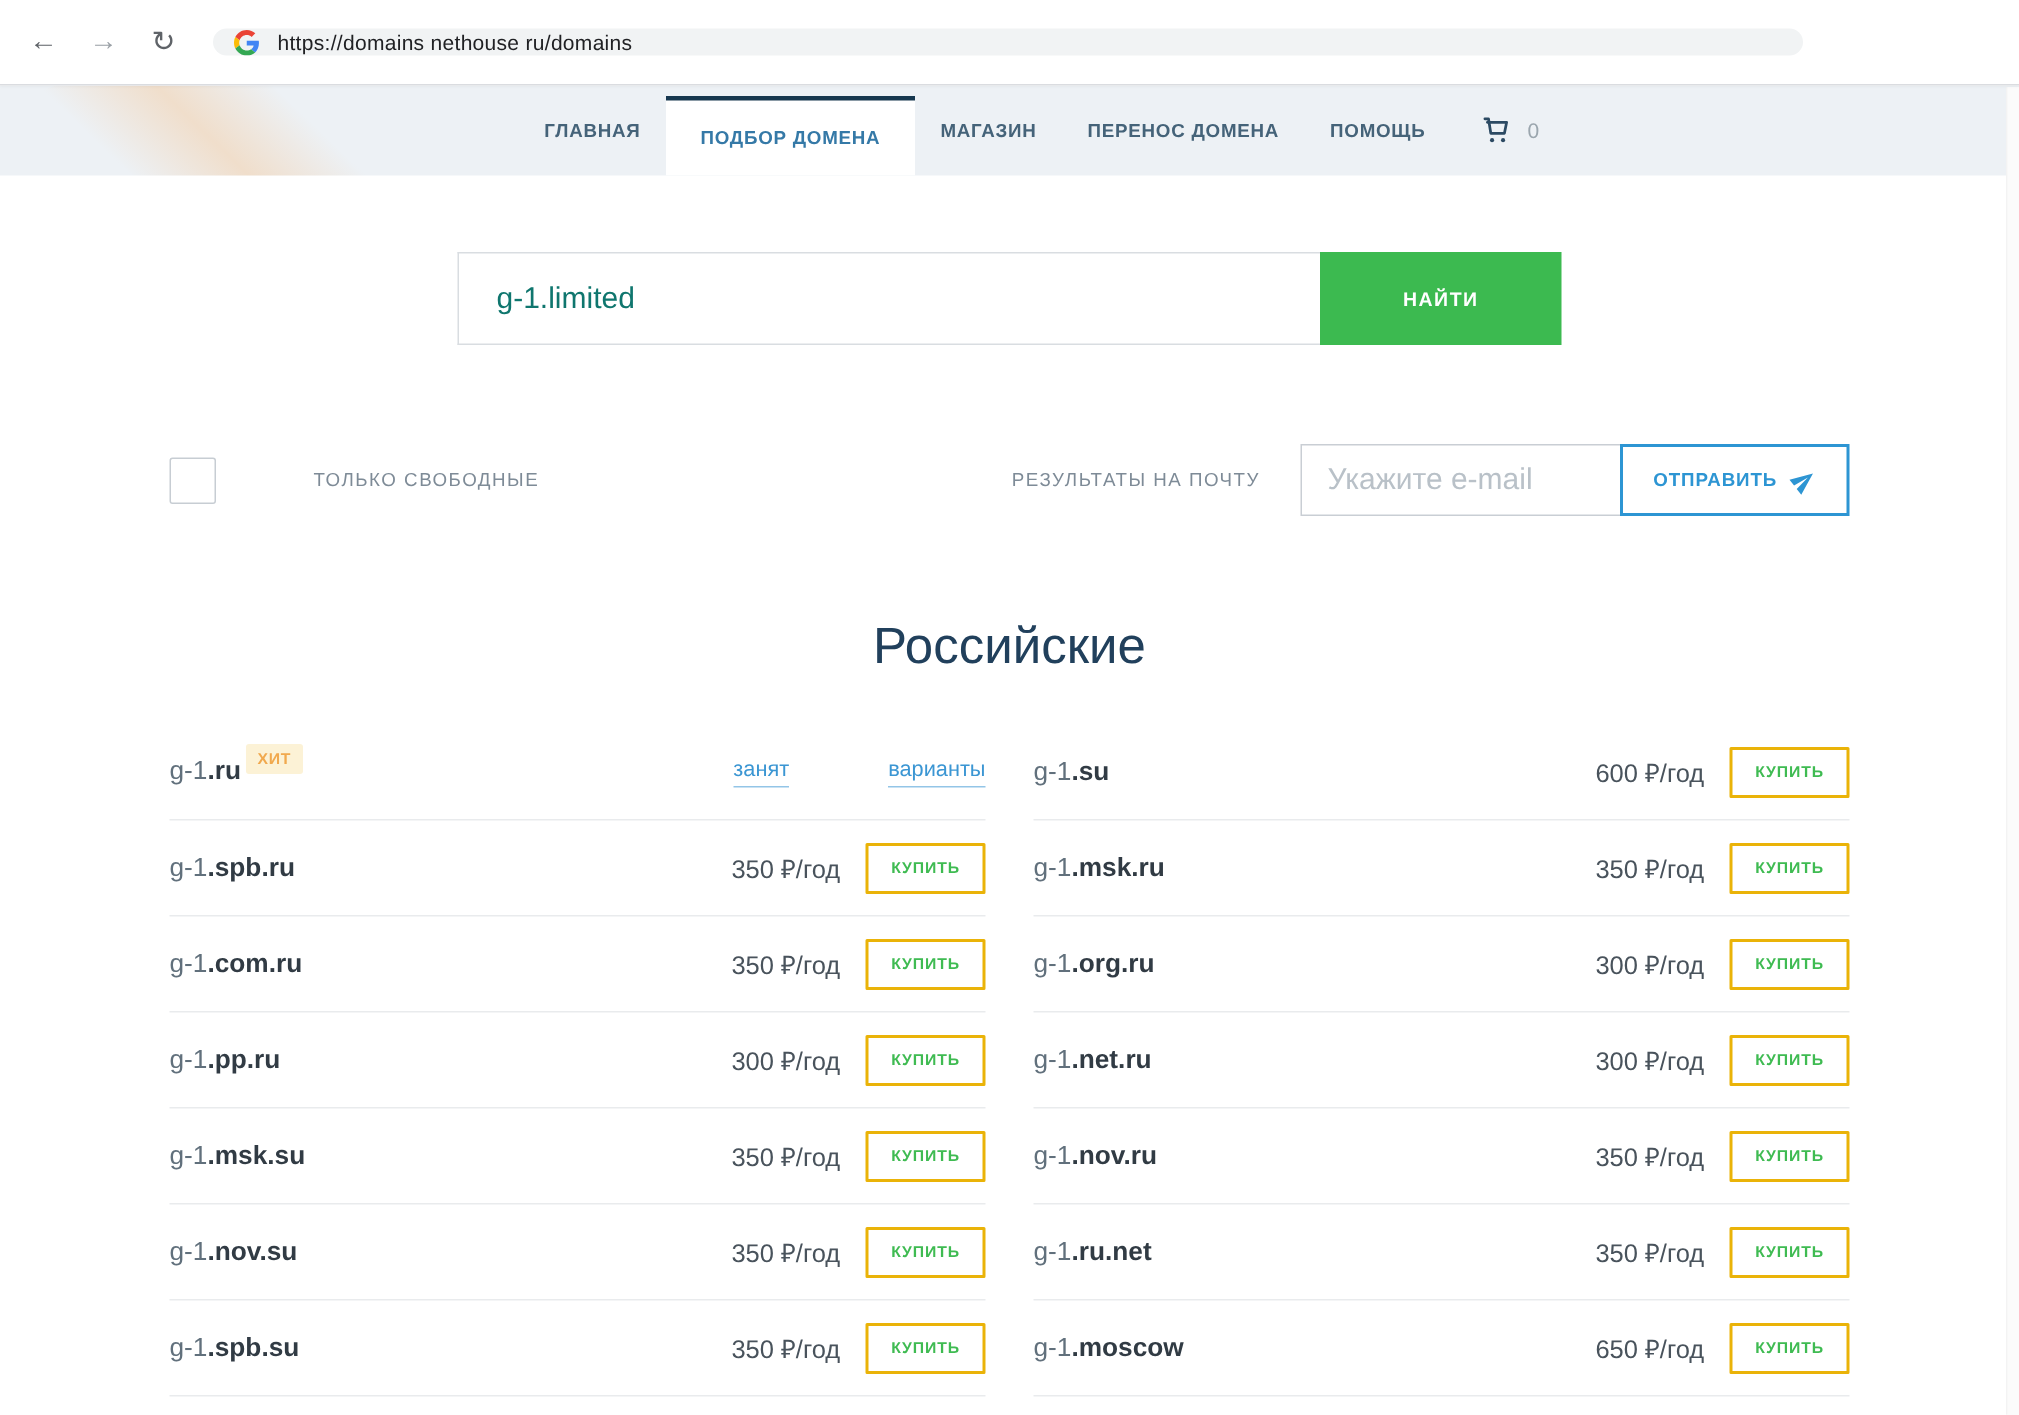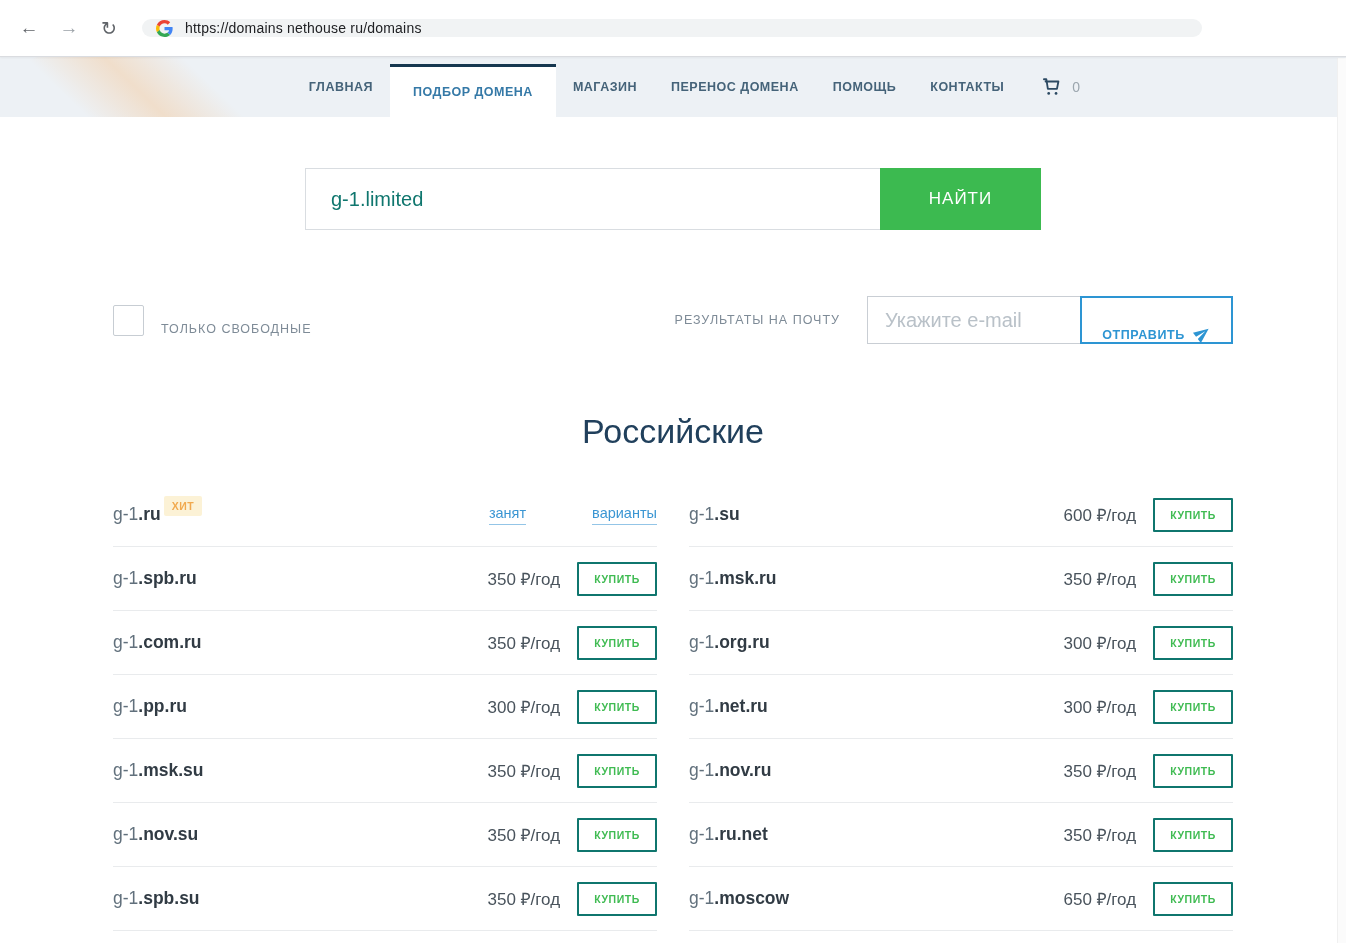--- a/index.html
+++ b/index.html
@@ -33,51 +33,51 @@
   .cart .count { font-size:14px; color:#9ba6ae; margin-left:9px; }
 
   
   .container { width:1120px; margin:0 auto; }
 
   .search-form { width:736px; margin:51px auto 0; display:flex; }
   .search-input { flex:1; height:62px; border:1px solid #d9dde1; border-right:none;
     padding:0 25px; font-size:20px; color:#0f766e; outline:none;
     font-family:"Liberation Sans", sans-serif; }
   .search-btn { width:161px; height:62px; background:#3cba50; color:#fff; border:none;
-    font-size:17px; font-weight:400; letter-spacing:1px; cursor:pointer;
+    font-size:13px; font-weight:700; letter-spacing:1px; cursor:pointer;
     font-family:"Liberation Sans", sans-serif; }
 
   .filter-row { margin-top:66px; display:flex; justify-content:space-between; align-items:center; }
-  .only-free { display:flex; align-items:flex-end; cursor:pointer; }
+  .only-free { display:flex; align-items:center; cursor:pointer;gap:48px; }
   .checkbox { width:31px; height:31px; background:#fff; border:1px solid #c7cdd3; border-radius:2px; }
   .only-free .lbl { margin-left:17px; font-size:12.5px; letter-spacing:1px; color:#7e8b97; }
   .mail-group { display:flex; align-items:center; }
   .mail-lbl { font-size:12.5px; letter-spacing:1px; color:#7e8b97; margin-right:27px; }
   .mail-input { width:214px; height:48px; border:1px solid #c9ced4; padding:0 17px;
     font-size:20px; color:#3f4850; outline:none; font-family:"Liberation Sans", sans-serif; }
   .mail-input::placeholder { color:#b9c1c8; }
   .send-btn { width:153px; height:48px; margin-left:-1px; background:#fff;
     border:2px solid #2d95d3; color:#2d95d3; font-size:12.5px; font-weight:700;
-    letter-spacing:.6px; cursor:pointer; display:flex; align-items:flex-end; justify-content:center;
+    letter-spacing:.6px; cursor:pointer; display:flex; align-items:center; justify-content:center;
     font-family:"Liberation Sans", sans-serif; }
   .send-btn svg { width:17px; height:17px; margin-left:9px; transform:rotate(-38deg); }
 
   .section-title { margin-top:68px; text-align:center; font-size:34px; font-weight:400;
     color:#21405c; }
 
   .results { margin-top:32px; display:grid; grid-template-columns:1fr 1fr; column-gap:32px; }
   .row { height:64px; display:flex; align-items:center; border-bottom:1px solid #e9ebed; }
   .domain { font-size:17.5px; color:#61707c; white-space:nowrap; }
   .domain b { color:#313b44; font-weight:700; }
   .badge { display:inline-block; background:#fcf2d6; color:#f1a94e; font-size:10.5px;
     font-weight:700; letter-spacing:.5px; padding:4px 8px; border-radius:2px;
     transform:translateY(-10px); margin-left:3px; }
   .spacer { flex:1; }
   .price { font-size:17px; color:#49535c; margin-right:17px; white-space:nowrap; }
-  .buy { background:#fff; border:2px solid #0f766e; color:#3fbb52; font-size:10.5px;
+  .buy { background:#fff; border:2px solid #eab308; color:#3fbb52; font-size:10.5px;
     font-weight:700; letter-spacing:.6px; padding:9px 15px; cursor:pointer; border-radius:1px;
     font-family:"Liberation Sans", sans-serif; }
   .status-links { display:flex;gap:42px; }
   .status-links a { font-size:14.5px; color:#3b96d3; text-decoration:none; cursor:pointer;
     border-bottom:1px solid rgba(59,150,211,.55); padding-bottom:3px; margin-left:24px; }
 
   
   .scroll-track { position:fixed; top:58px; right:0; width:9px; bottom:0;
     background:#fbfbfb; border-left:1px solid #f0f0f0; }
 </style>
@@ -100,21 +100,20 @@
 </div>
 
 <div class="site-header">
   <div class="swoosh"></div>
   <div class="menu">
     <div class="menu-item">ГЛАВНАЯ</div>
     <div class="menu-item active">ПОДБОР ДОМЕНА</div>
     <div class="menu-item">МАГАЗИН</div>
     <div class="menu-item">ПЕРЕНОС ДОМЕНА</div>
     <div class="menu-item">ПОМОЩЬ</div>
-    <div class="menu-item">КОНТАКТЫ</div>
     <div class="cart">
       <svg viewBox="0 0 24 24" fill="none" stroke="#2c4a63" stroke-width="2" stroke-linecap="round" stroke-linejoin="round">
         <path d="M5 6h14l-1.6 8H7.5L5.8 3.5H3.2"></path>
         <circle cx="8.4" cy="19" r="1.5" fill="#2c4a63" stroke="none"></circle>
         <circle cx="16.4" cy="19" r="1.5" fill="#2c4a63" stroke="none"></circle>
       </svg>
       <span class="count">0</span>
     </div>
   </div>
 </div>

